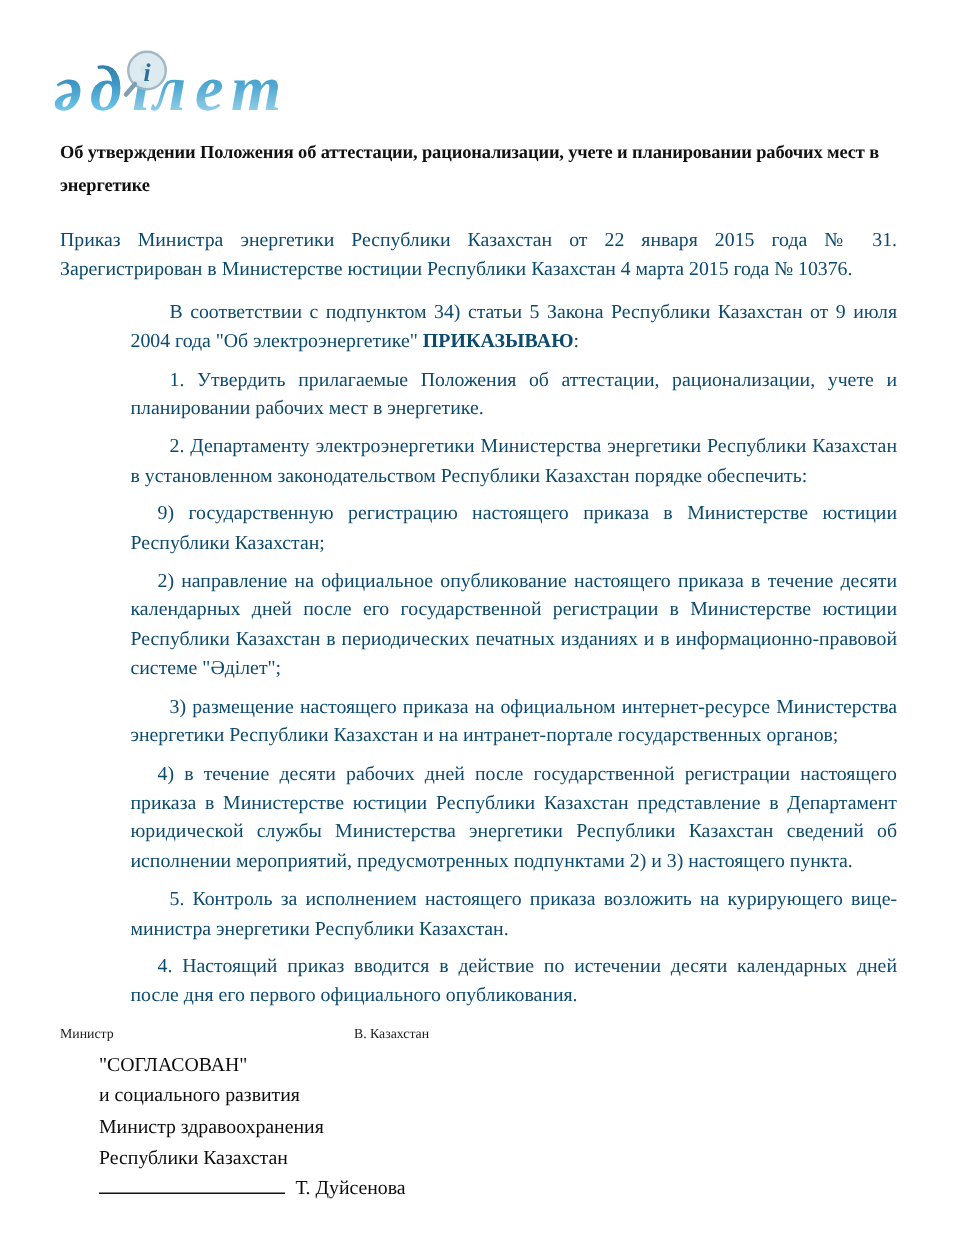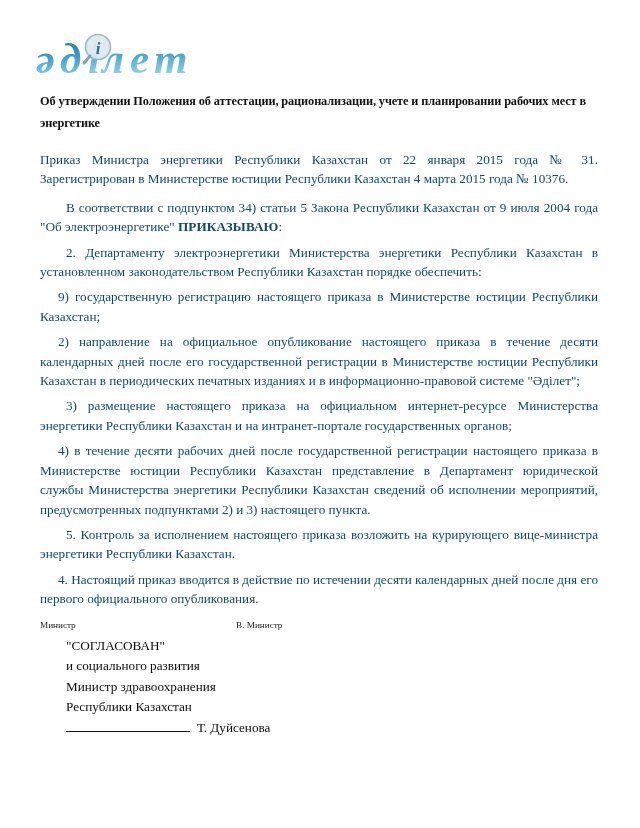--- a/index.html
+++ b/index.html
@@ -53,21 +53,21 @@
   }
 
   p.para {
     margin: 0;
     font-size: 13.2px;
     line-height: 19.4px;
     text-align: justify;
     text-justify: inter-word;
     color: #0c4a6e;
   }
-  p.para + p.para { margin-top: 0; }
+  p.para + p.para { margin-top: 0; margin-left: 47px; }
 
   .indent { text-indent: 26px; }
   .indent-sm { text-indent: 18px; }
   .gap-sm { margin-top: 6px !important; }
   .gap-md { margin-top: 9px !important; }
 
   b.order-word {
     font-weight: bold;
     letter-spacing: 0.1px;
   }
@@ -154,38 +154,39 @@
   <div class="doc">
 
     <h1 class="doc-title">Об утверждении Положения об аттестации, рационализации, учете и планировании рабочих мест в энергетике</h1>
 
     <p class="para">Приказ Министра энергетики Республики Казахстан от 22 января 2015 года № 31. Зарегистрирован в Министерстве юстиции Республики Казахстан 4 марта 2015 года № 10376.</p>
 
     <p class="para indent gap-md">
       <span>В соответствии с подпунктом 34) статьи 5 Закона Республики Казахстан от 9 июля 2004 года "Об электроэнергетике" </span><b class="order-word">ПРИКАЗЫВАЮ</b><span>:</span>
     </p>
 
+    <p class="para indent gap-sm">1. Утвердить прилагаемые Положения об аттестации, рационализации, учете и планировании рабочих мест в энергетике.</p>
 
     <p class="para indent gap-sm">2. Департаменту электроэнергетики Министерства энергетики Республики Казахстан в установленном законодательством Республики Казахстан порядке обеспечить:</p>
 
     <p class="para indent-sm gap-sm">9) государственную регистрацию настоящего приказа в Министерстве юстиции Республики Казахстан;</p>
 
     <p class="para indent-sm gap-sm">2) направление на официальное опубликование настоящего приказа в течение десяти календарных дней после его государственной регистрации в Министерстве юстиции Республики Казахстан в периодических печатных изданиях и в информационно-правовой системе "Әділет";</p>
 
     <p class="para indent gap-sm">3) размещение настоящего приказа на официальном интернет-ресурсе Министерства энергетики Республики Казахстан и на интранет-портале государственных органов;</p>
 
     <p class="para indent-sm gap-sm">4) в течение десяти рабочих дней после государственной регистрации настоящего приказа в Министерстве юстиции Республики Казахстан представление в Департамент юридической службы Министерства энергетики Республики Казахстан сведений об исполнении мероприятий, предусмотренных подпунктами 2) и 3) настоящего пункта.</p>
 
     <p class="para indent gap-sm">5. Контроль за исполнением настоящего приказа возложить на курирующего вице-министра энергетики Республики Казахстан.</p>
 
     <p class="para indent-sm gap-sm">4. Настоящий приказ вводится в действие по истечении десяти календарных дней после дня его первого официального опубликования.</p>
 
     <div class="sign-row">
       <span class="sign-role">Министр</span>
-      <span class="sign-name">В. Министр</span>
+      <span class="sign-name">В. Казахстан</span>
     </div>
 
     <div class="approve-block">
       <div>"СОГЛАСОВАН"</div>
       <div>и социального развития</div>
       <div>Министр здравоохранения</div>
       <div>Республики Казахстан</div>
       <div class="sig-line-row">
         <span class="sig-rule"></span>
         <span>Т. Дуйсенова</span>

